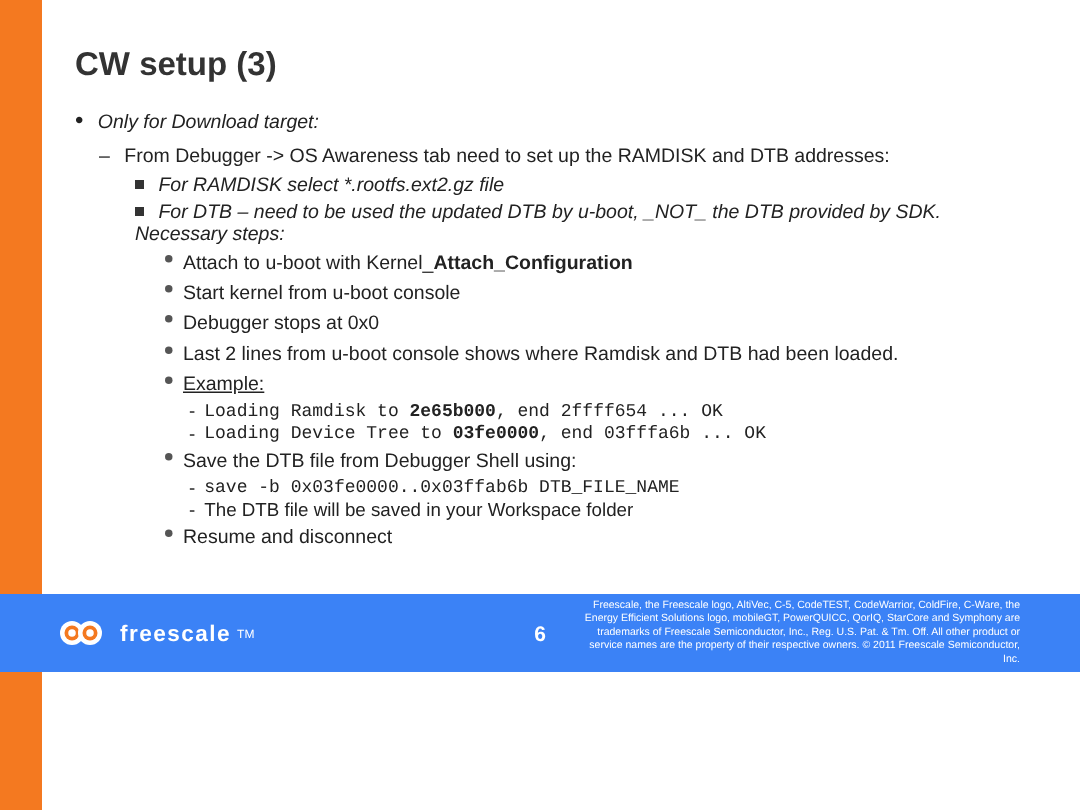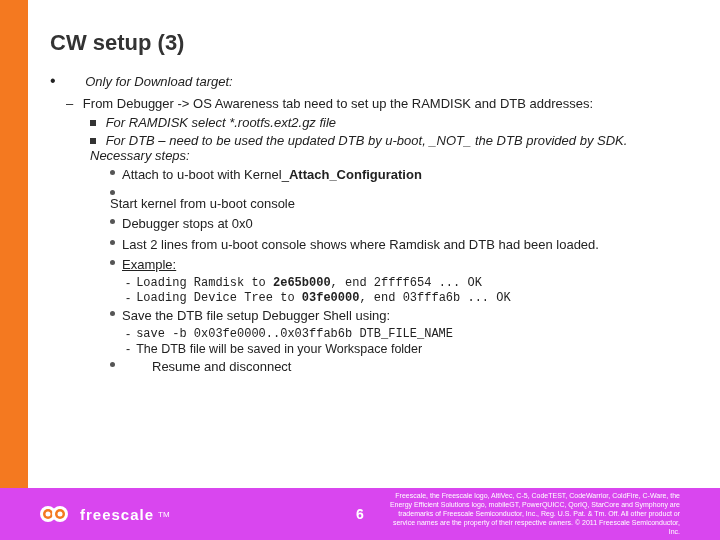--- a/index.html
+++ b/index.html
@@ -10,21 +10,21 @@
       background: #ffffff;
       font-family: Arial, sans-serif;
       font-size: 13px;
       color: #222;
       overflow: hidden;
       position: relative;
     }
 
     .slide {
       width: 720px;
-      height: 540px;
+      height: 448px;
       position: relative;
       padding: 30px 40px 20px 40px;
     }
 
     
     .left-bar {
       position: absolute;
       left: 0;
       top: 0;
       width: 28px;
@@ -114,21 +114,21 @@
       font-size: 12px;
     }
 
     
     .footer {
       position: absolute;
       bottom: 0;
       left: 0;
       right: 0;
       height: 52px;
-      background: #d946ef;
+      background: #3b82f6;
       display: flex;
       align-items: center;
       padding-left: 40px;
     }
 
     .freescale-logo {
       display: flex;
       align-items: center;
       gap: 4px;
     }
@@ -158,21 +158,21 @@
 <body>
 
 <div class="slide">
   <div class="left-bar"></div>
 
   <div class="content">
     <h1>CW setup (3)</h1>
 
     <div class="main-bullet">
       <span style="font-size:16px; margin-right:6px;">•</span>
-      <span style="font-style:italic;margin-left:20px;">
+      <span style="font-style:italic;">
         <span>Only for Download target:</span>
       </span>
     </div>
 
     <div class="level1">
       <span style="margin-right:6px;">–</span>
       <span>From Debugger -&gt; OS Awareness tab need to set up the RAMDISK and DTB addresses:</span>
     </div>
 
     <div class="level2" style="margin-left:40px; margin-bottom:3px;">
@@ -184,21 +184,21 @@
       <span class="sq-bullet"></span>
       <span>For DTB – need to be used the updated DTB by u-boot, _NOT_ the DTB provided by SDK. Necessary steps:</span>
     </div>
 
     <div class="level3" style="margin-left:60px;">
       <span class="dot"></span>
       <span class="level3-text">Attach to u-boot with Kernel_<b>Attach_Configuration</b></span>
     </div>
 
 
-    <div class="level3" style="margin-left:60px;flex-direction:column;">
+    <div class="level3" style="margin-left:60px;">
       <span class="dot"></span>
       <span class="level3-text">Start kernel from u-boot console</span>
     </div>
 
     <div class="level3" style="margin-left:60px;">
       <span class="dot"></span>
       <span class="level3-text">Debugger stops at 0x0</span>
     </div>
 
     <div class="level3" style="margin-left:60px;">
@@ -216,34 +216,34 @@
       <span class="mono">Loading Ramdisk to <b>2e65b000</b>, end 2ffff654 ... OK</span>
     </div>
 
     <div class="level5" style="margin-left:76px;">
       <span class="dash">-</span>
       <span class="mono">Loading Device Tree to <b>03fe0000</b>, end 03fffa6b ... OK</span>
     </div>
 
     <div class="level3" style="margin-left:60px; margin-top:2px;">
       <span class="dot"></span>
-      <span class="level3-text">Save the DTB file setup Debugger Shell using:</span>
+      <span class="level3-text">Save the DTB file from Debugger Shell using:</span>
     </div>
 
     <div class="level5" style="margin-left:76px;">
       <span class="dash">-</span>
       <span class="mono">save -b 0x03fe0000..0x03ffab6b DTB_FILE_NAME</span>
     </div>
 
     <div class="level5" style="margin-left:76px;">
       <span class="dash">-</span>
       <span>The  DTB file will be saved in your Workspace folder</span>
     </div>
 
-    <div class="level3" style="margin-left:60px; margin-top:2px;gap:30px;">
+    <div class="level3" style="margin-left:60px; margin-top:2px;">
       <span class="dot"></span>
       <span class="level3-text">Resume and disconnect</span>
     </div>
 
   </div>
 
   <div class="footer">
     <div class="freescale-logo">
 
       <svg width="36" height="24" viewBox="0 0 36 24">

